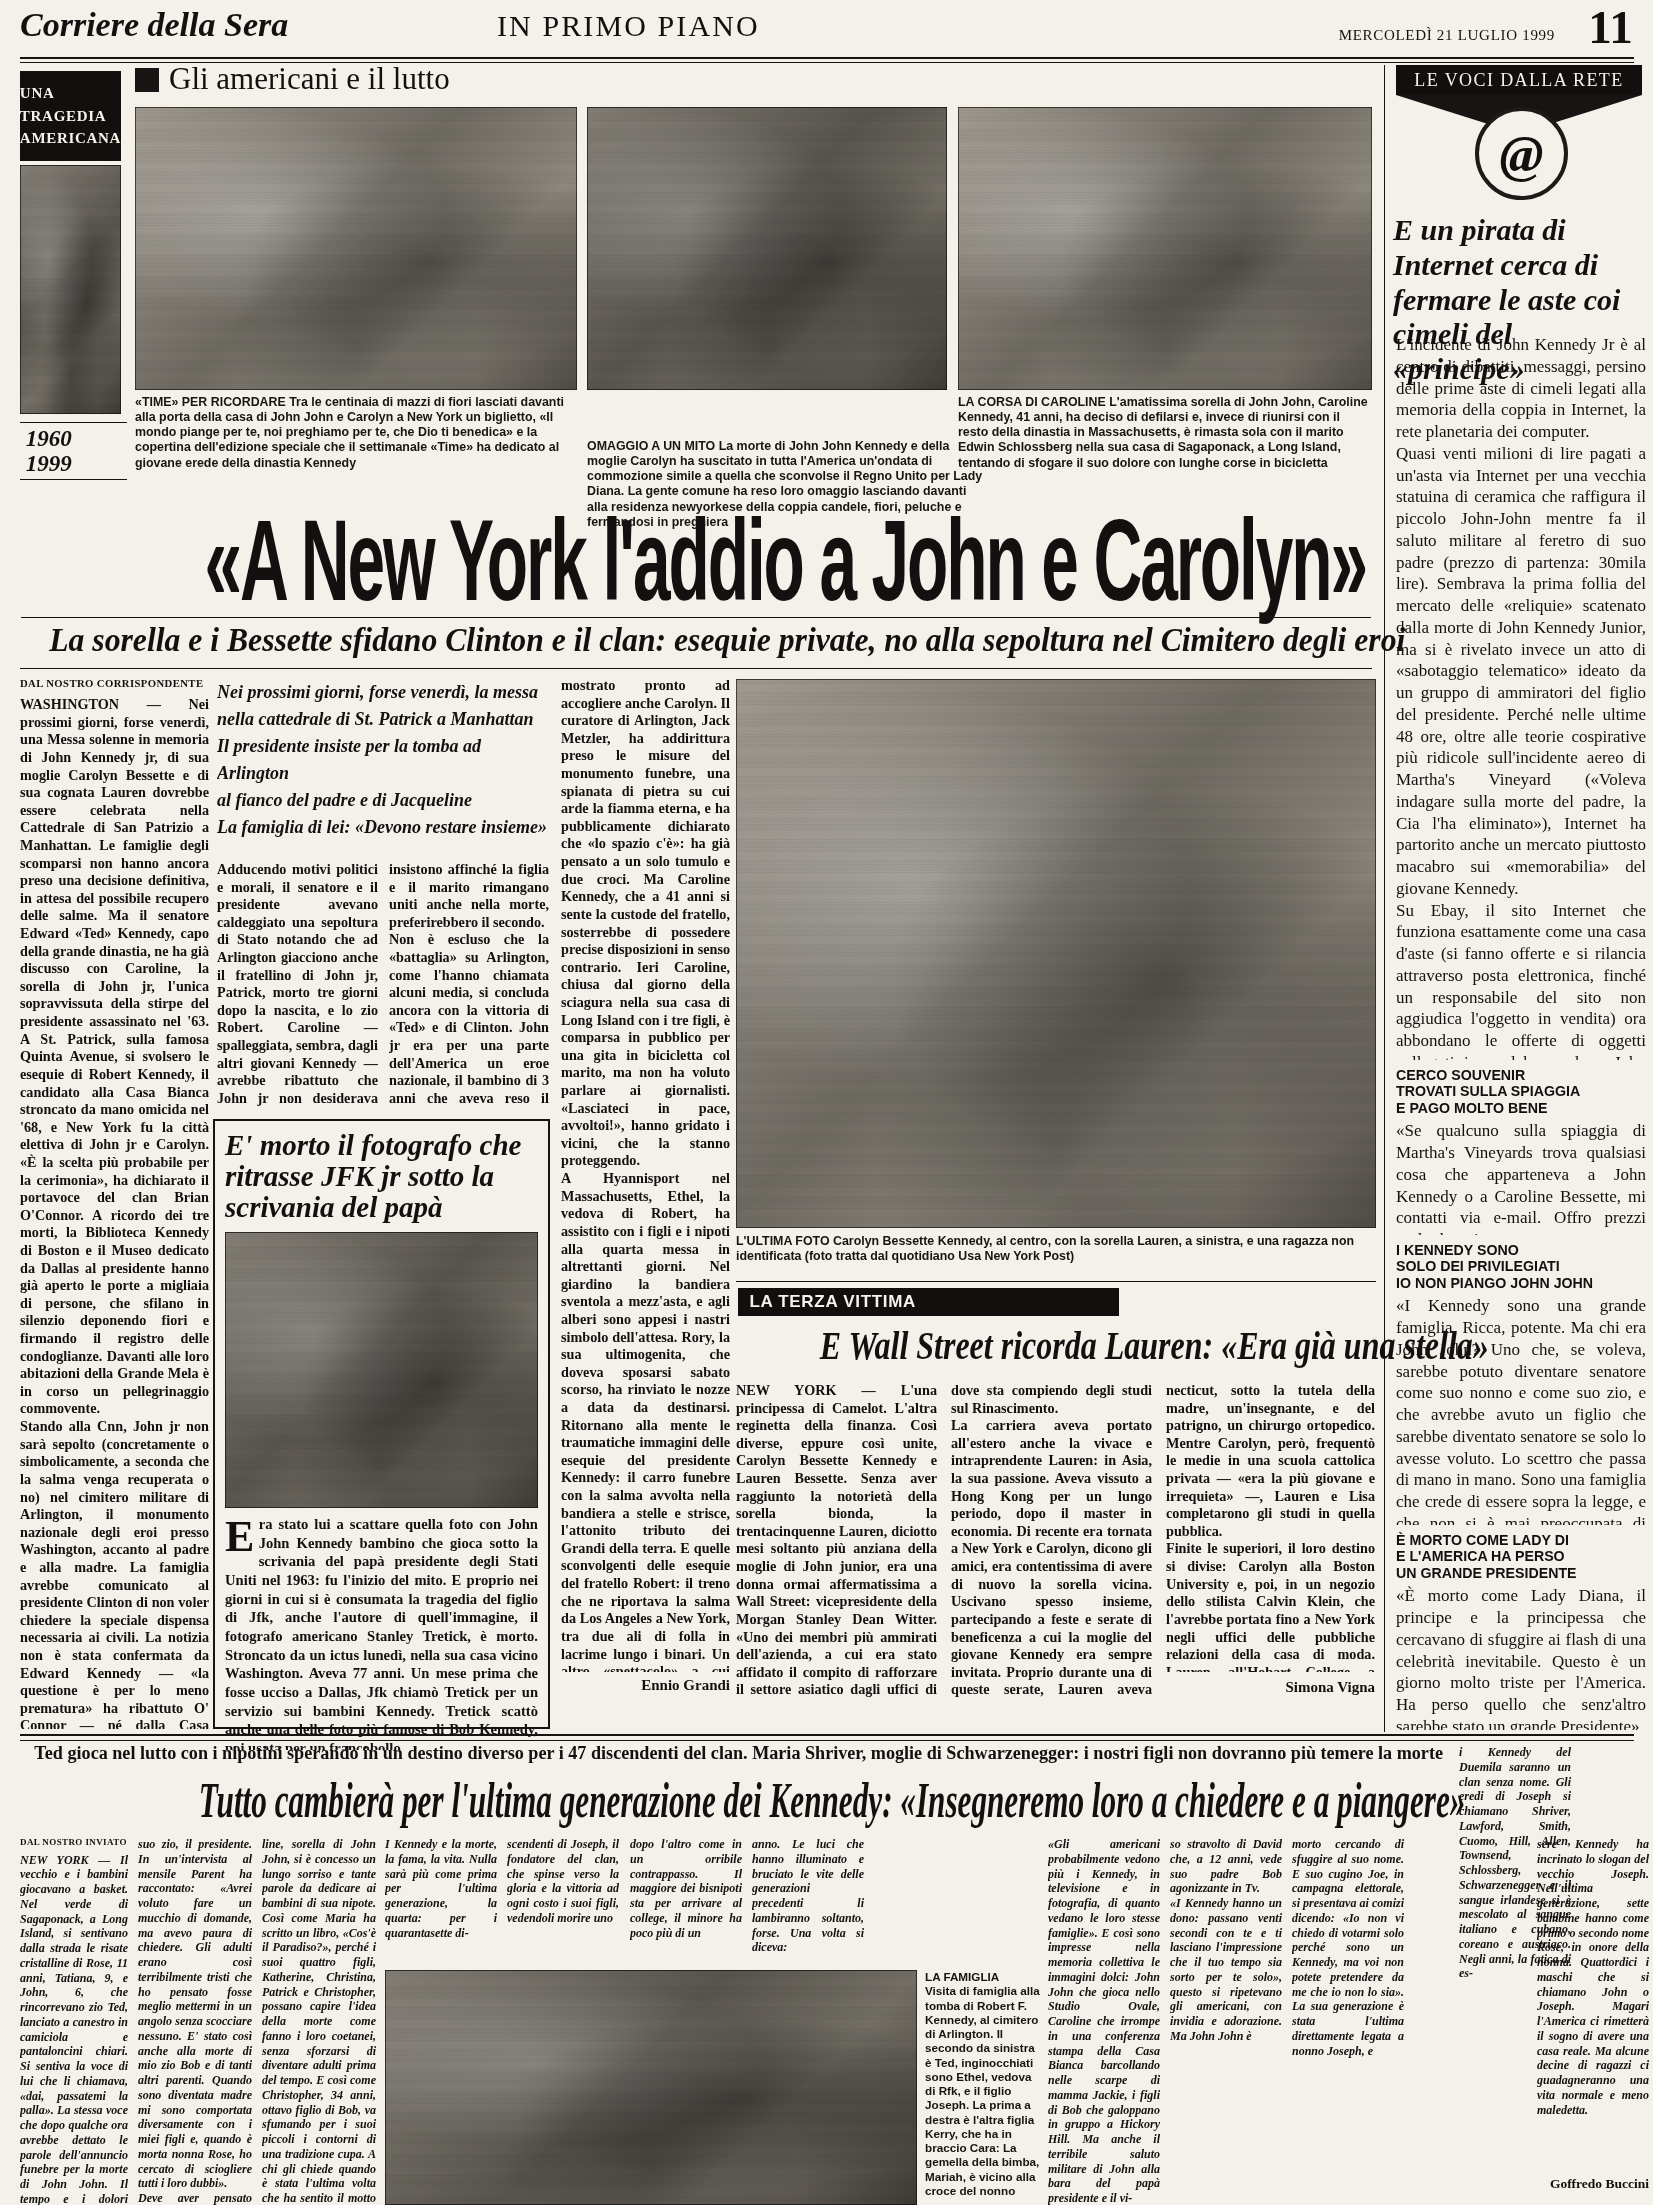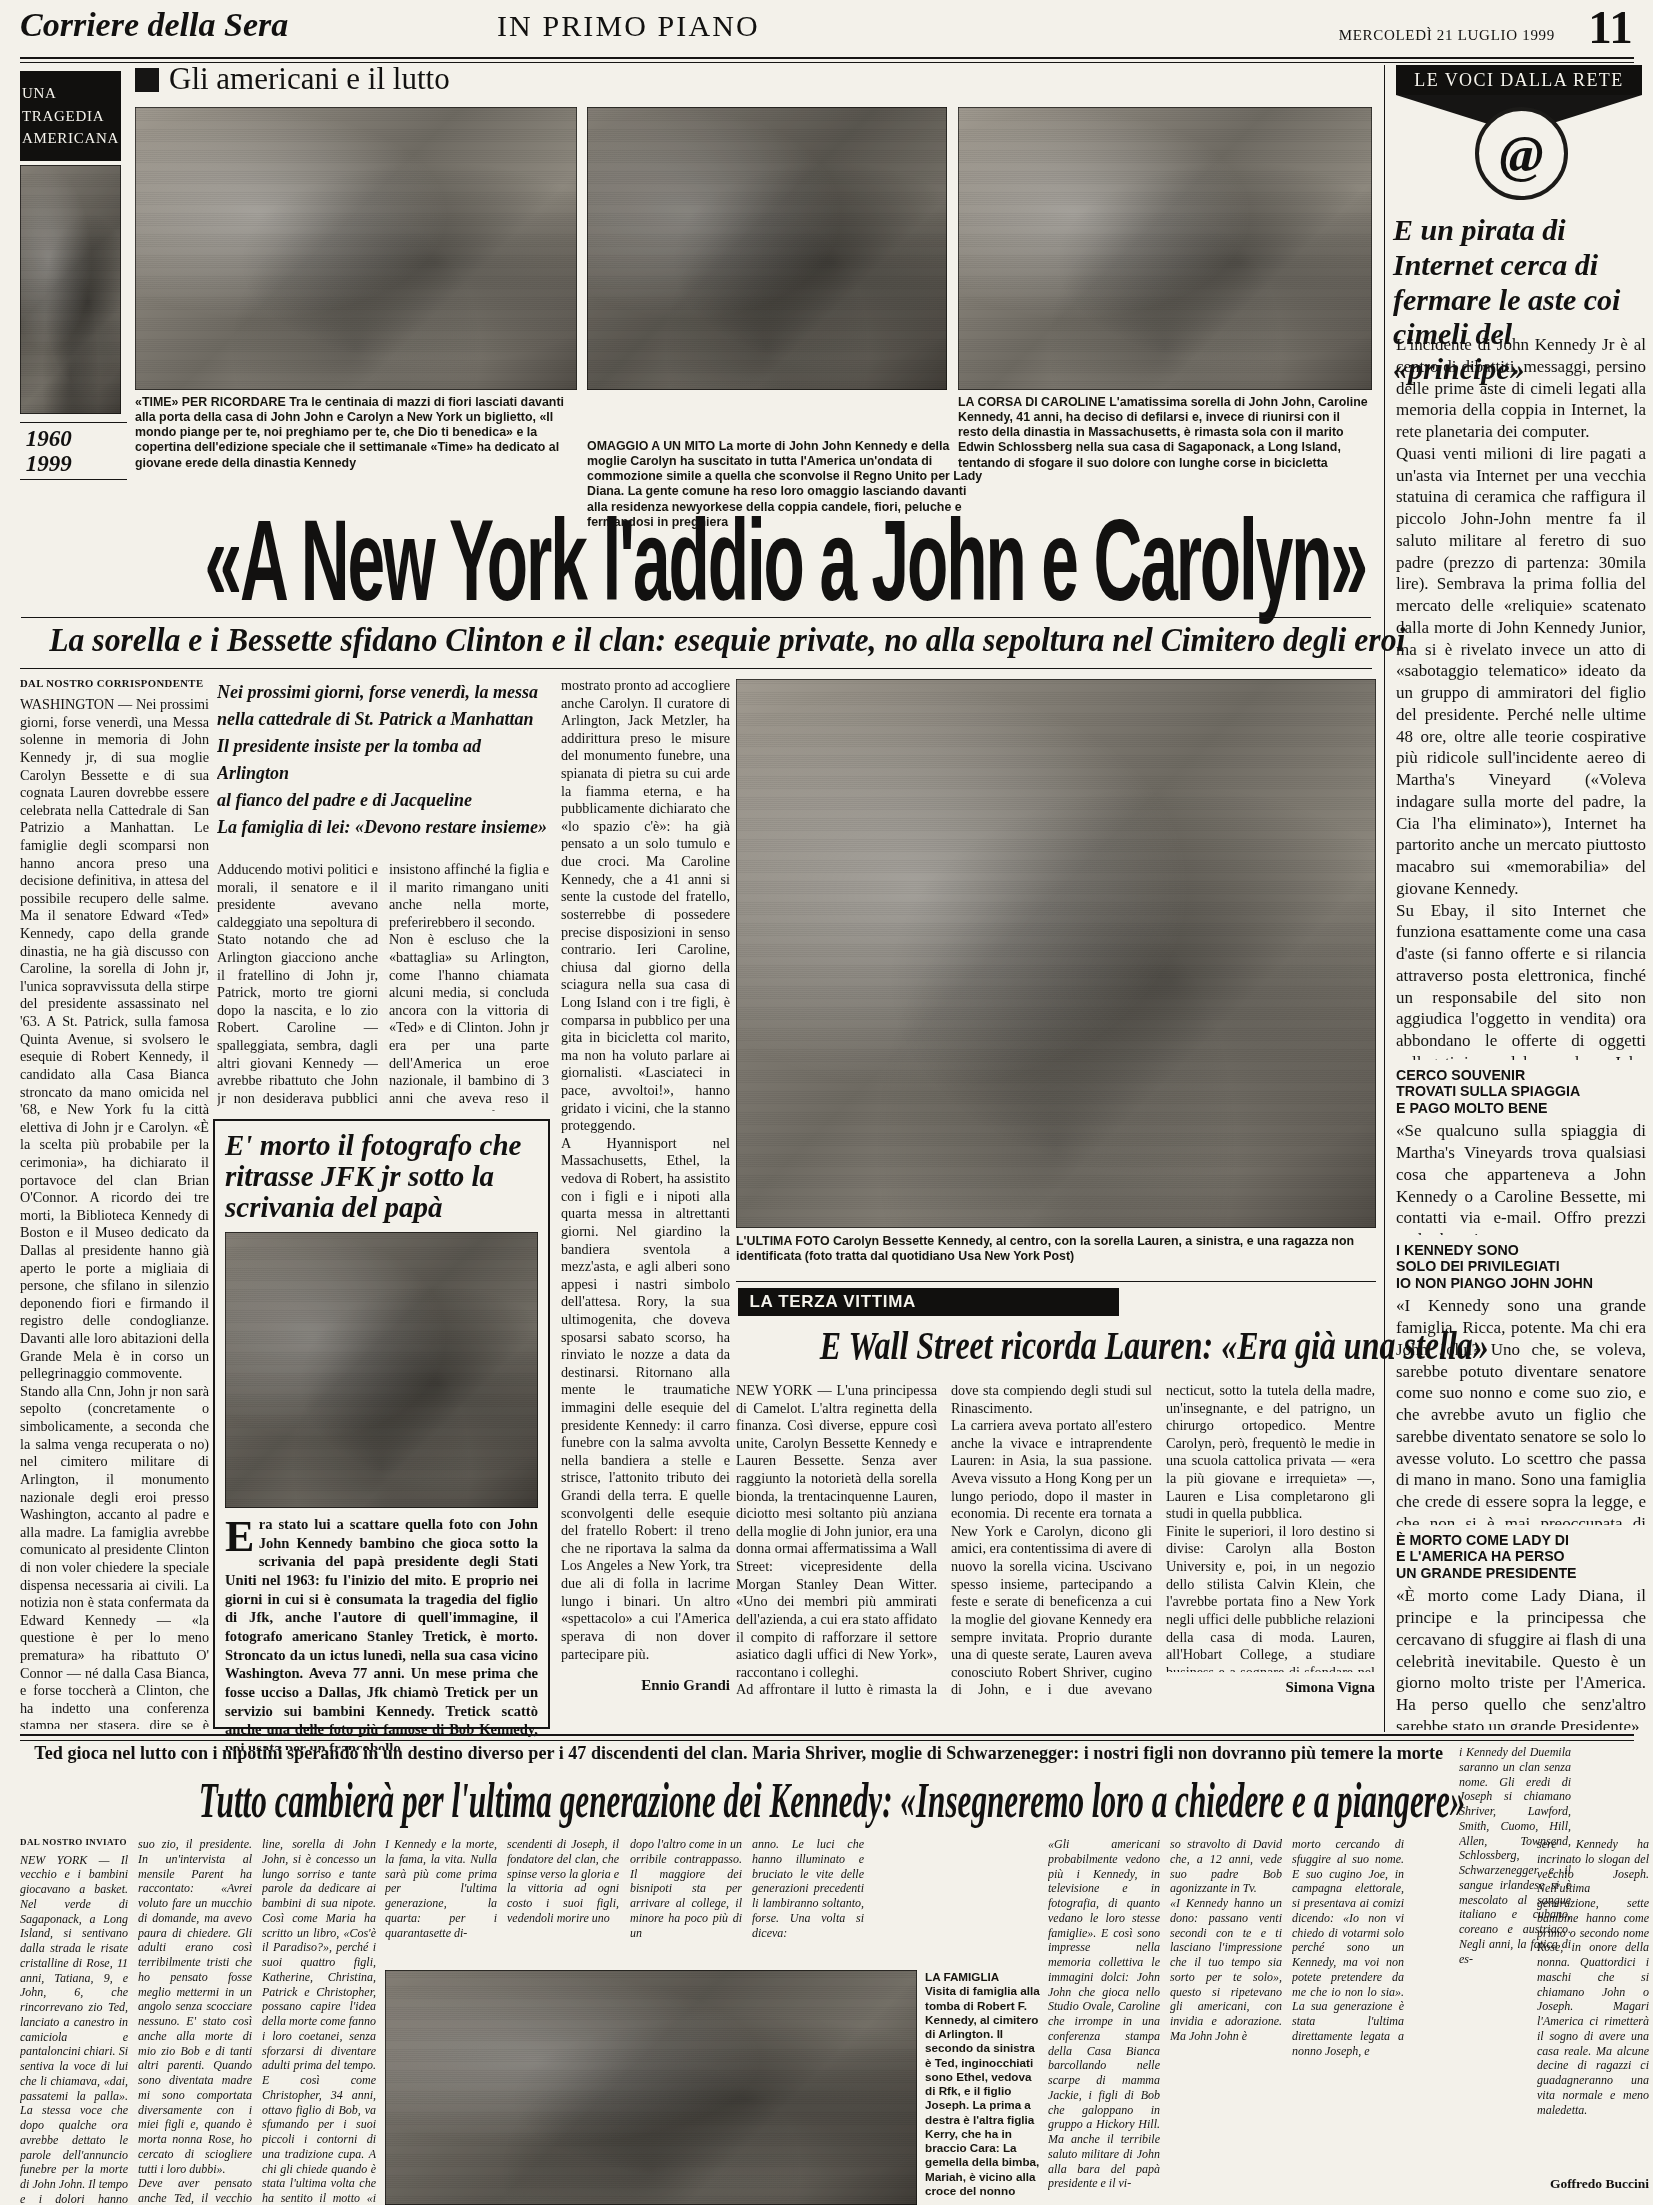--- a/index.html
+++ b/index.html
@@ -2,21 +2,21 @@
 <html style="font-size:11.4px"><head>
 <meta charset="utf-8">
 <style>
   html,body{margin:0;padding:0;}
   body{width:1654px;height:2205px;position:relative;background:#f3f1ea;color:#121110;
        font-family:"Liberation Serif",serif;-webkit-font-smoothing:antialiased;}
   .abs{position:absolute;}
   .serif{font-family:"Liberation Serif",serif;}
   .sans{font-family:"Liberation Sans",sans-serif;}
   .just{text-align:justify;}
-  .prel{white-space:pre-line;}
+  .prel{white-space:pre-line;font-weight:bold;}
   .clip{overflow:hidden;}
   .rule{background:#161514;}
   .photo{background:
     repeating-linear-gradient(0deg, rgba(0,0,0,.05) 0 0.7px, rgba(255,255,255,0) 0.7px 2.1px),
     radial-gradient(ellipse at 28% 38%, rgba(255,255,255,.30), rgba(0,0,0,0) 42%),
     radial-gradient(ellipse at 68% 55%, rgba(0,0,0,.38), rgba(0,0,0,0) 46%),
     radial-gradient(ellipse at 50% 85%, rgba(0,0,0,.28), rgba(0,0,0,0) 40%),
     linear-gradient(135deg,#a09a90 0%,#6e6a62 45%,#8d887e 70%,#4f4b45 100%);
     box-shadow: inset 0 0 0 0.7px #1c1b19;}
   .photo.dark{filter:brightness(.82) contrast(1.05);}

